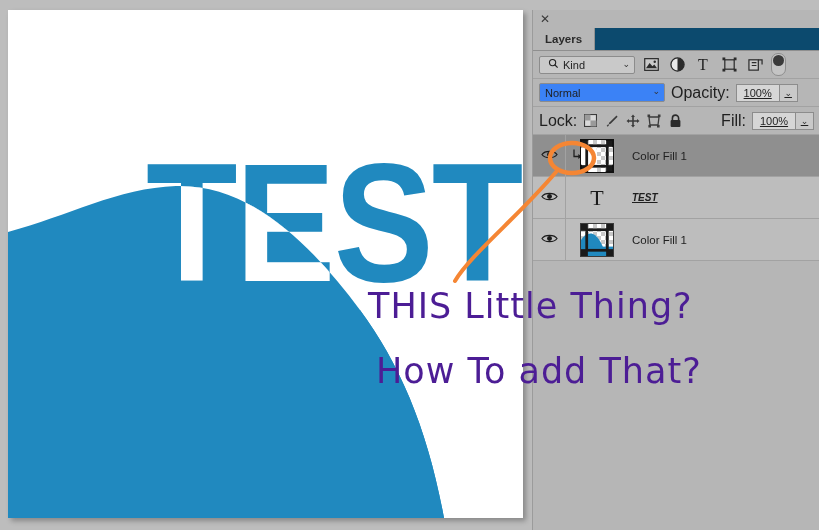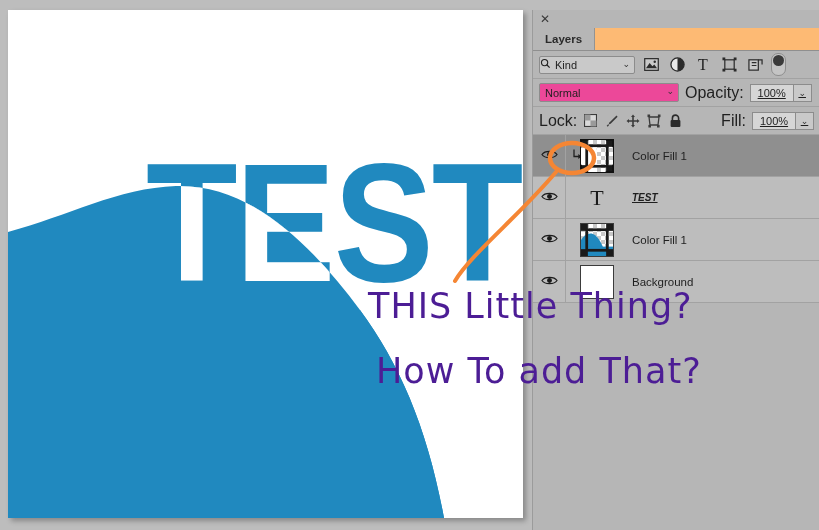--- a/index.html
+++ b/index.html
@@ -29,54 +29,54 @@
   }
   .panel-closebar{
     height:18px;background:#b6b6b6;position:relative;
     border-bottom:0;
   }
   .panel-closebar .x{
     position:absolute;left:7px;top:2px;font-size:12px;color:#3a3a3a;
     line-height:14px;cursor:default;
   }
   .tabstrip{
-    height:22px;background:#fdba74;display:flex;align-items:flex-start;
+    height:22px;background:#0c4a6e;display:flex;align-items:flex-start;
     border-bottom:1px solid #8f8f8f;
   }
   .tab{
     background:#b6b6b6;padding:0 12px;height:22px;line-height:22px;
     font-size:11.5px;font-weight:bold;color:#2b2b2b;
     border-right:1px solid #939393;
   }
   .panel-row{
     height:28px;display:flex;align-items:center;
     background:#b6b6b6;
     border-bottom:1px solid #a2a2a2;
     padding:0 6px;box-sizing:border-box;gap:6px;
   }
   
   .kind-select{
     width:96px;height:18px;background:#c9c9c9;
     border:1px solid #8c8c8c;border-radius:2px;
-    display:flex;align-items:center;padding:0 0;box-sizing:border-box;
+    display:flex;align-items:center;padding:0 8px;box-sizing:border-box;
     font-size:11px;gap:4px;position:relative;
   }
   .kind-select .cv{position:absolute;right:4px;top:2px;font-size:9px;color:#333;}
   .fi{width:20px;height:20px;display:flex;align-items:center;justify-content:center;}
   .toggle-pill{
     width:13px;height:21px;border-radius:7px;background:#c4c4c4;
     border:1px solid #8e8e8e;position:relative;
   }
   .toggle-pill::after{
     content:"";position:absolute;left:1px;top:1px;width:11px;height:11px;
     border-radius:50%;background:#3a3a3a;
   }
   
   .blend-select{
-    width:140px;height:19px;background:#ec4899;border:1px solid #8c8c8c;
+    width:126px;height:19px;background:#3b82f6;border:1px solid #8c8c8c;
     border-radius:2px;display:flex;align-items:center;padding:0 5px;
     box-sizing:border-box;font-size:11px;position:relative;
   }
   .blend-select .cv{position:absolute;right:4px;top:2px;font-size:9px;color:#333;}
   .lbl{font-size:16px;color:#1f1f1f;white-space:nowrap;}
   .numbox{
     width:44px;height:18px;background:#d6d6d6;border:1px solid #8c8c8c;
     display:flex;align-items:center;justify-content:center;font-size:11px;
     box-sizing:border-box;
   }
@@ -388,34 +388,20 @@
             <rect x="0" y="0" width="3" height="3" fill="#1a1a1a"></rect>
             <rect x="11" y="0" width="3" height="3" fill="#1a1a1a"></rect>
             <rect x="0" y="11" width="3" height="3" fill="#1a1a1a"></rect>
             <rect x="11" y="11" width="3" height="3" fill="#1a1a1a"></rect>
           </svg>
         </div>
       </div>
       <span class="layer-name">Color Fill 1</span>
     </div>
 
-    <div class="layer-row">
-      <div class="eye-cell">
-        <span>
-          <svg width="17" height="11" viewBox="0 0 18 11">
-            <path d="M1,5.5 C4,1 14,1 17,5.5 C14,10 4,10 1,5.5 Z" fill="none" stroke="#1a1a1a" stroke-width="1.2"></path>
-            <circle cx="9" cy="5.5" r="2.6" fill="#1a1a1a"></circle>
-          </svg>
-        </span>
-      </div>
-      <div class="thumb-cell">
-        <div class="thumb" style="background:#fff;"></div>
-      </div>
-      <span class="layer-name">Background</span>
-    </div>
 
   </div>
 
   <div class="panel-fill" style="height:225px;"></div>
 </div>
 
 <svg id="annotation" viewBox="0 0 819 530">
 
   <ellipse cx="572" cy="158" rx="22" ry="15" fill="none" stroke="#f58634" stroke-width="4.5"></ellipse>
 

